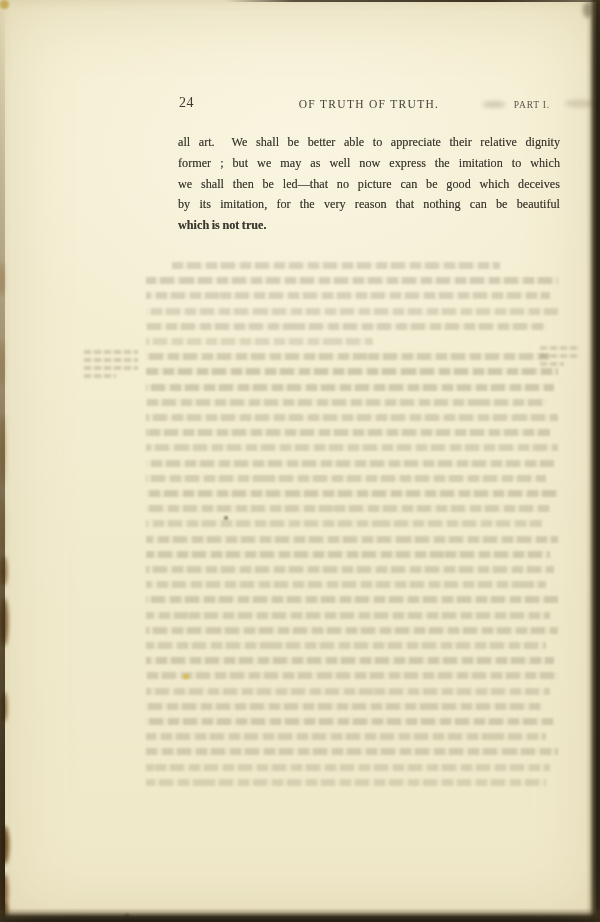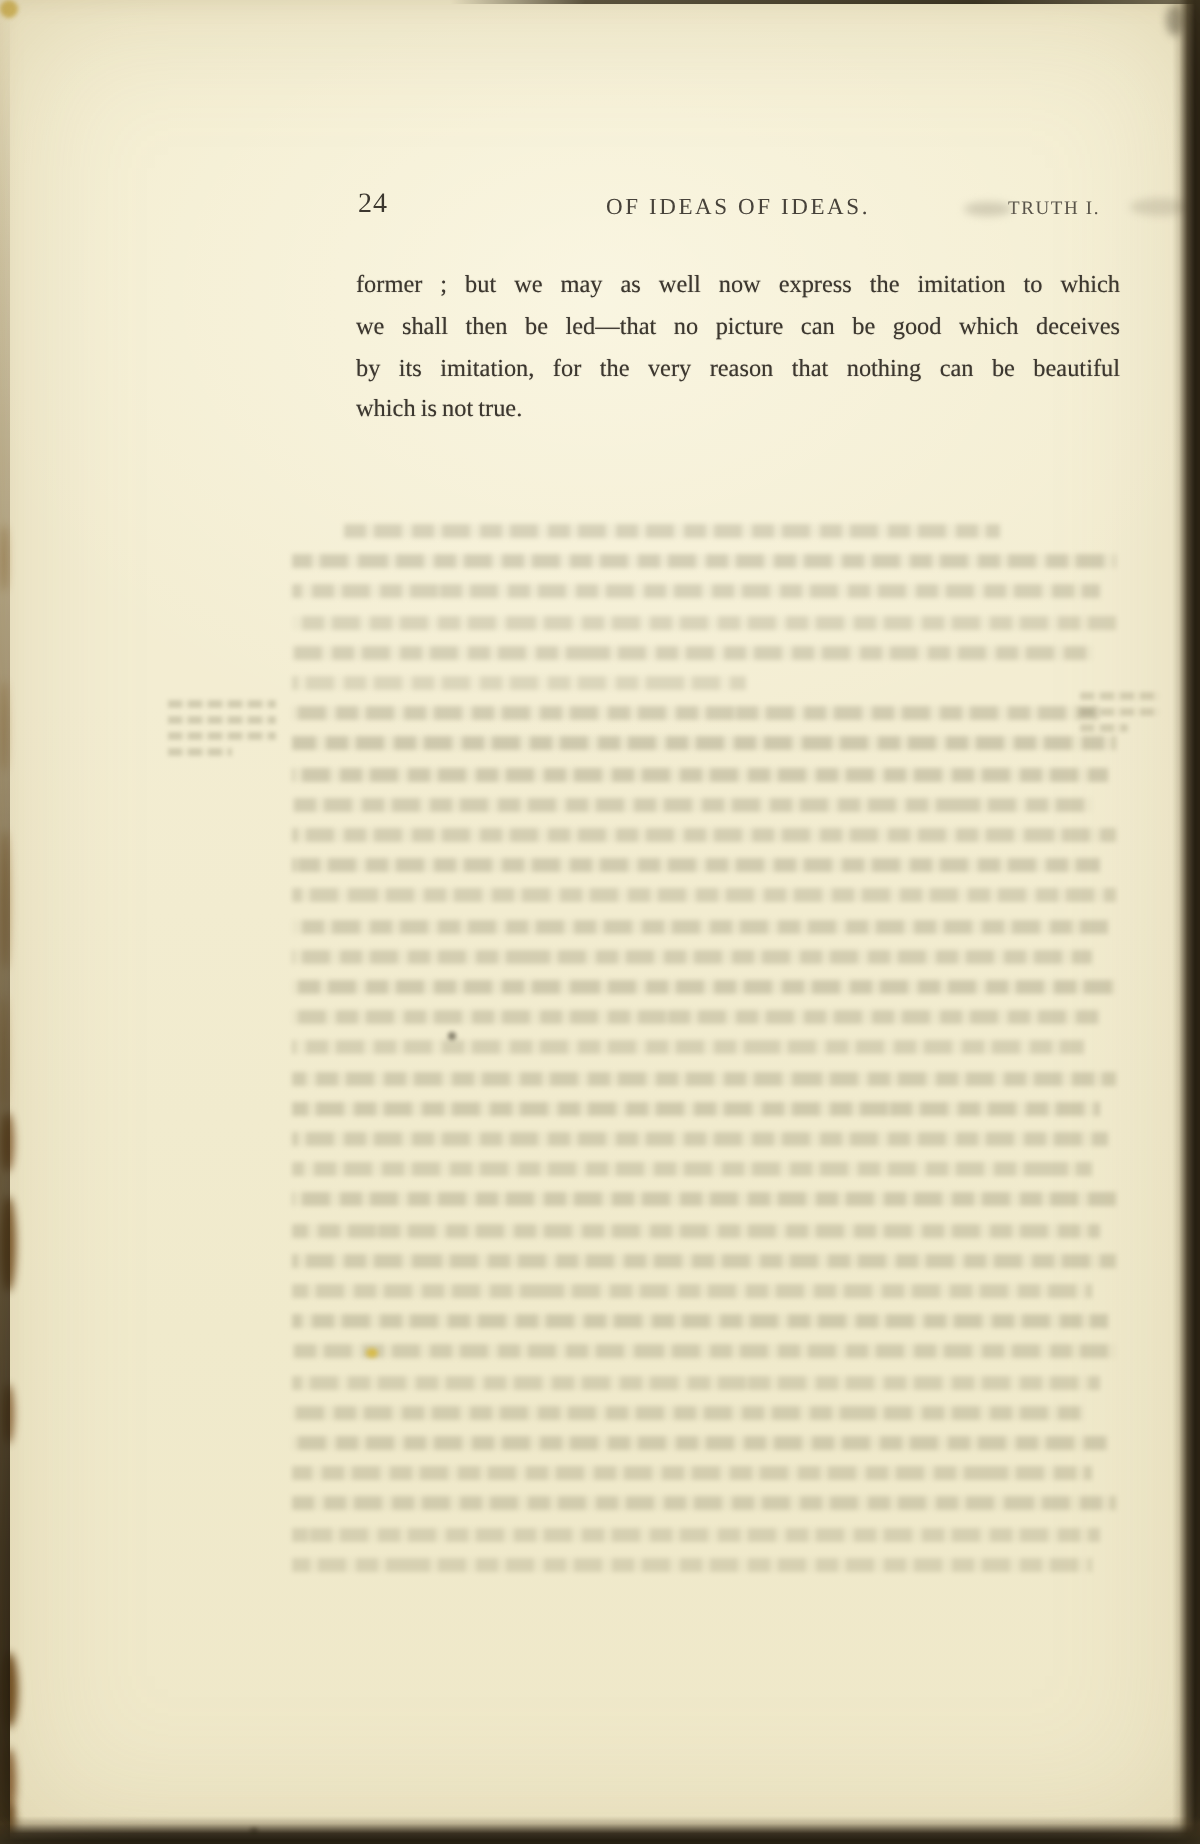--- a/index.html
+++ b/index.html
@@ -29,21 +29,21 @@
   #page-number{position:absolute;left:1px;top:0;font-size:14px;letter-spacing:0.5px;}
   #running-title{position:absolute;left:0;right:0;top:3px;text-align:center;font-size:11.5px;letter-spacing:1.3px;color:#47423a;}
   #part-label{position:absolute;right:10px;top:5px;font-size:9.5px;letter-spacing:0.8px;color:#59544a;}
   
   #paragraph{
     position:absolute;left:178px;top:132px;width:382px;
     font-size:12.2px;line-height:20.8px;color:var(--ink,#3c372f);
     word-spacing:-0.5px;text-shadow:0 0 0.5px rgba(60,55,47,0.55);
   }
   .tline{text-align:justify;text-align-last:justify;white-space:normal;}
-  .tline.last{text-align:center;text-align-last:left;}
+  .tline.last{text-align:center;text-align-last:left;font-weight:bold;}
   
   .ghost-line{
     position:absolute;height:7px;
     background:repeating-linear-gradient(90deg,
       rgba(122,117,88,0.5) 0px, rgba(122,117,88,0.5) 11px,
       rgba(122,117,88,0.12) 11px, rgba(122,117,88,0.12) 15px,
       rgba(122,117,88,0.5) 15px, rgba(122,117,88,0.5) 29px,
       rgba(122,117,88,0.1) 29px, rgba(122,117,88,0.1) 34px);
     filter:blur(1.2px);
   }
@@ -56,25 +56,26 @@
   }
   .stain{position:absolute;border-radius:50%;}
 </style>
 </head>
 <body>
 
 <div id="scan">
 
   <div id="header">
     <span id="page-number">24</span>
-    <span id="running-title">OF IDEAS OF IDEAS.</span>
-    <span id="part-label">TRUTH I.</span>
+    <span id="running-title">OF TRUTH OF TRUTH.</span>
+    <span id="part-label">PART I.</span>
   </div>
 
   <div id="paragraph">
+    <div class="tline">all art.&nbsp; We shall be better able to appreciate their relative dignity</div>
     <div class="tline">former ; but we may as well now express the imitation to which</div>
     <div class="tline">we shall then be led—that no picture can be good which deceives</div>
     <div class="tline">by its imitation, for the very reason that nothing can be beautiful</div>
     <div class="tline last">which is not true.</div>
   </div>
 
   <div id="ghost-area">
       <div class="ghost-line" style="top: 262px; left: 172px; width: 328px; opacity: 0.5; background-position: 0px 0px;"></div>
       <div class="ghost-line" style="top: 277.2px; left: 146px; width: 412px; opacity: 0.55; background-position: 37px 0px;"></div>
       <div class="ghost-line" style="top: 292.4px; left: 146px; width: 404px; opacity: 0.5; background-position: 74px 0px;"></div>

